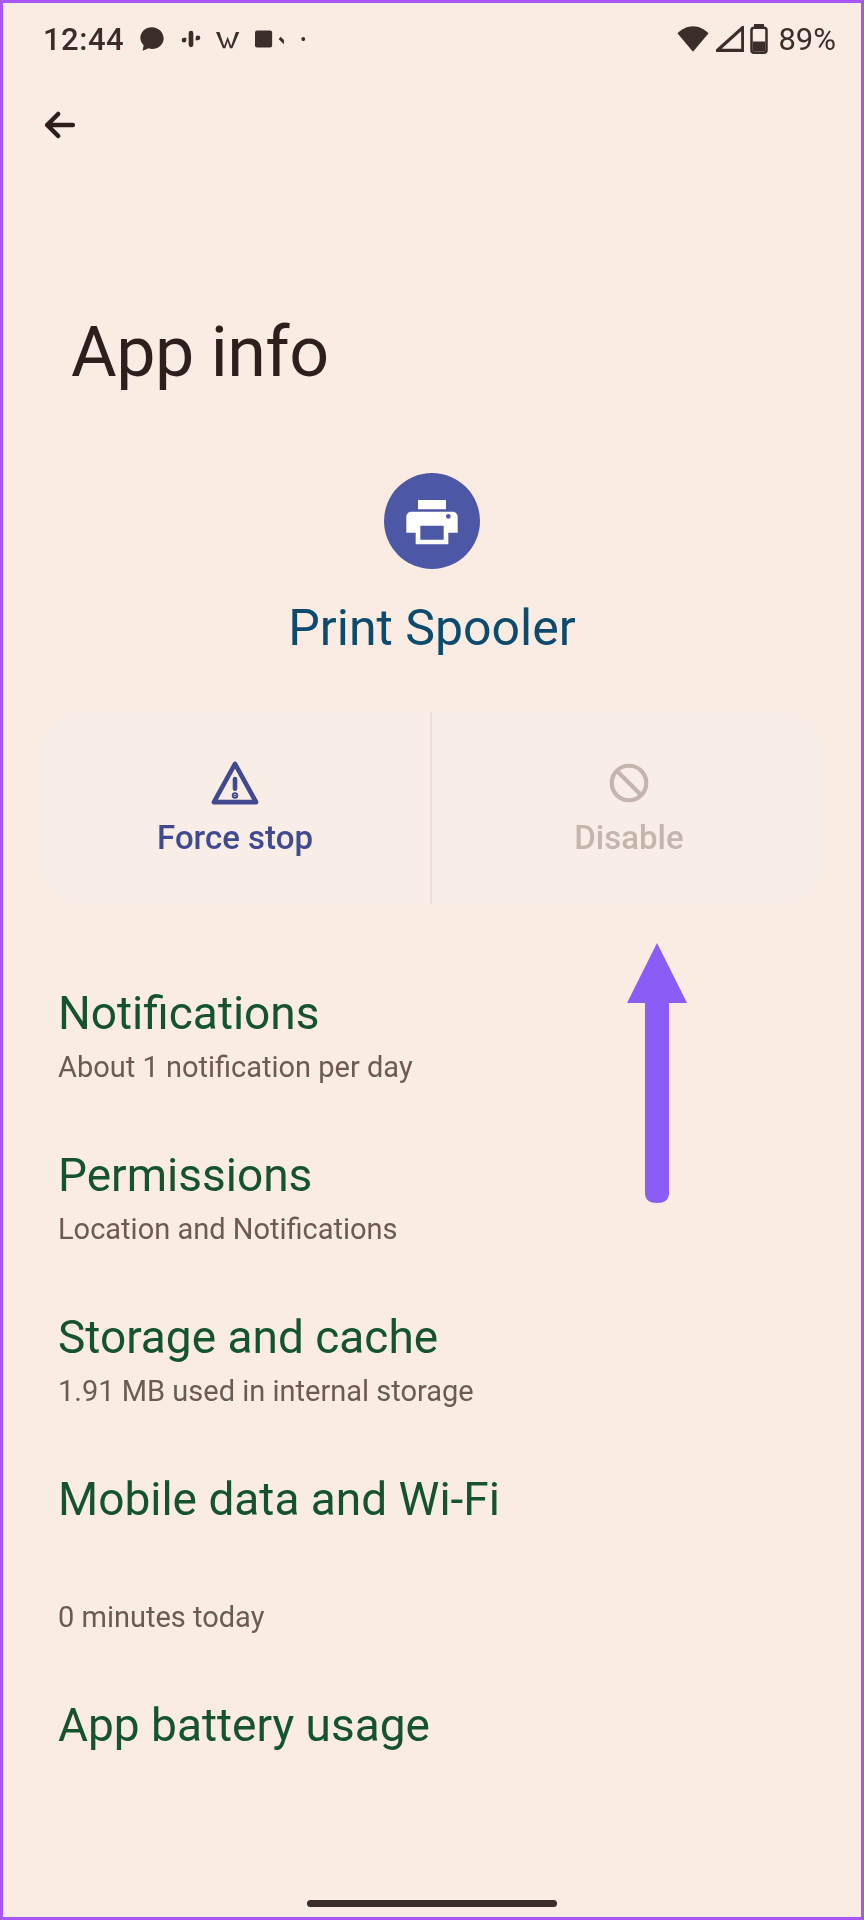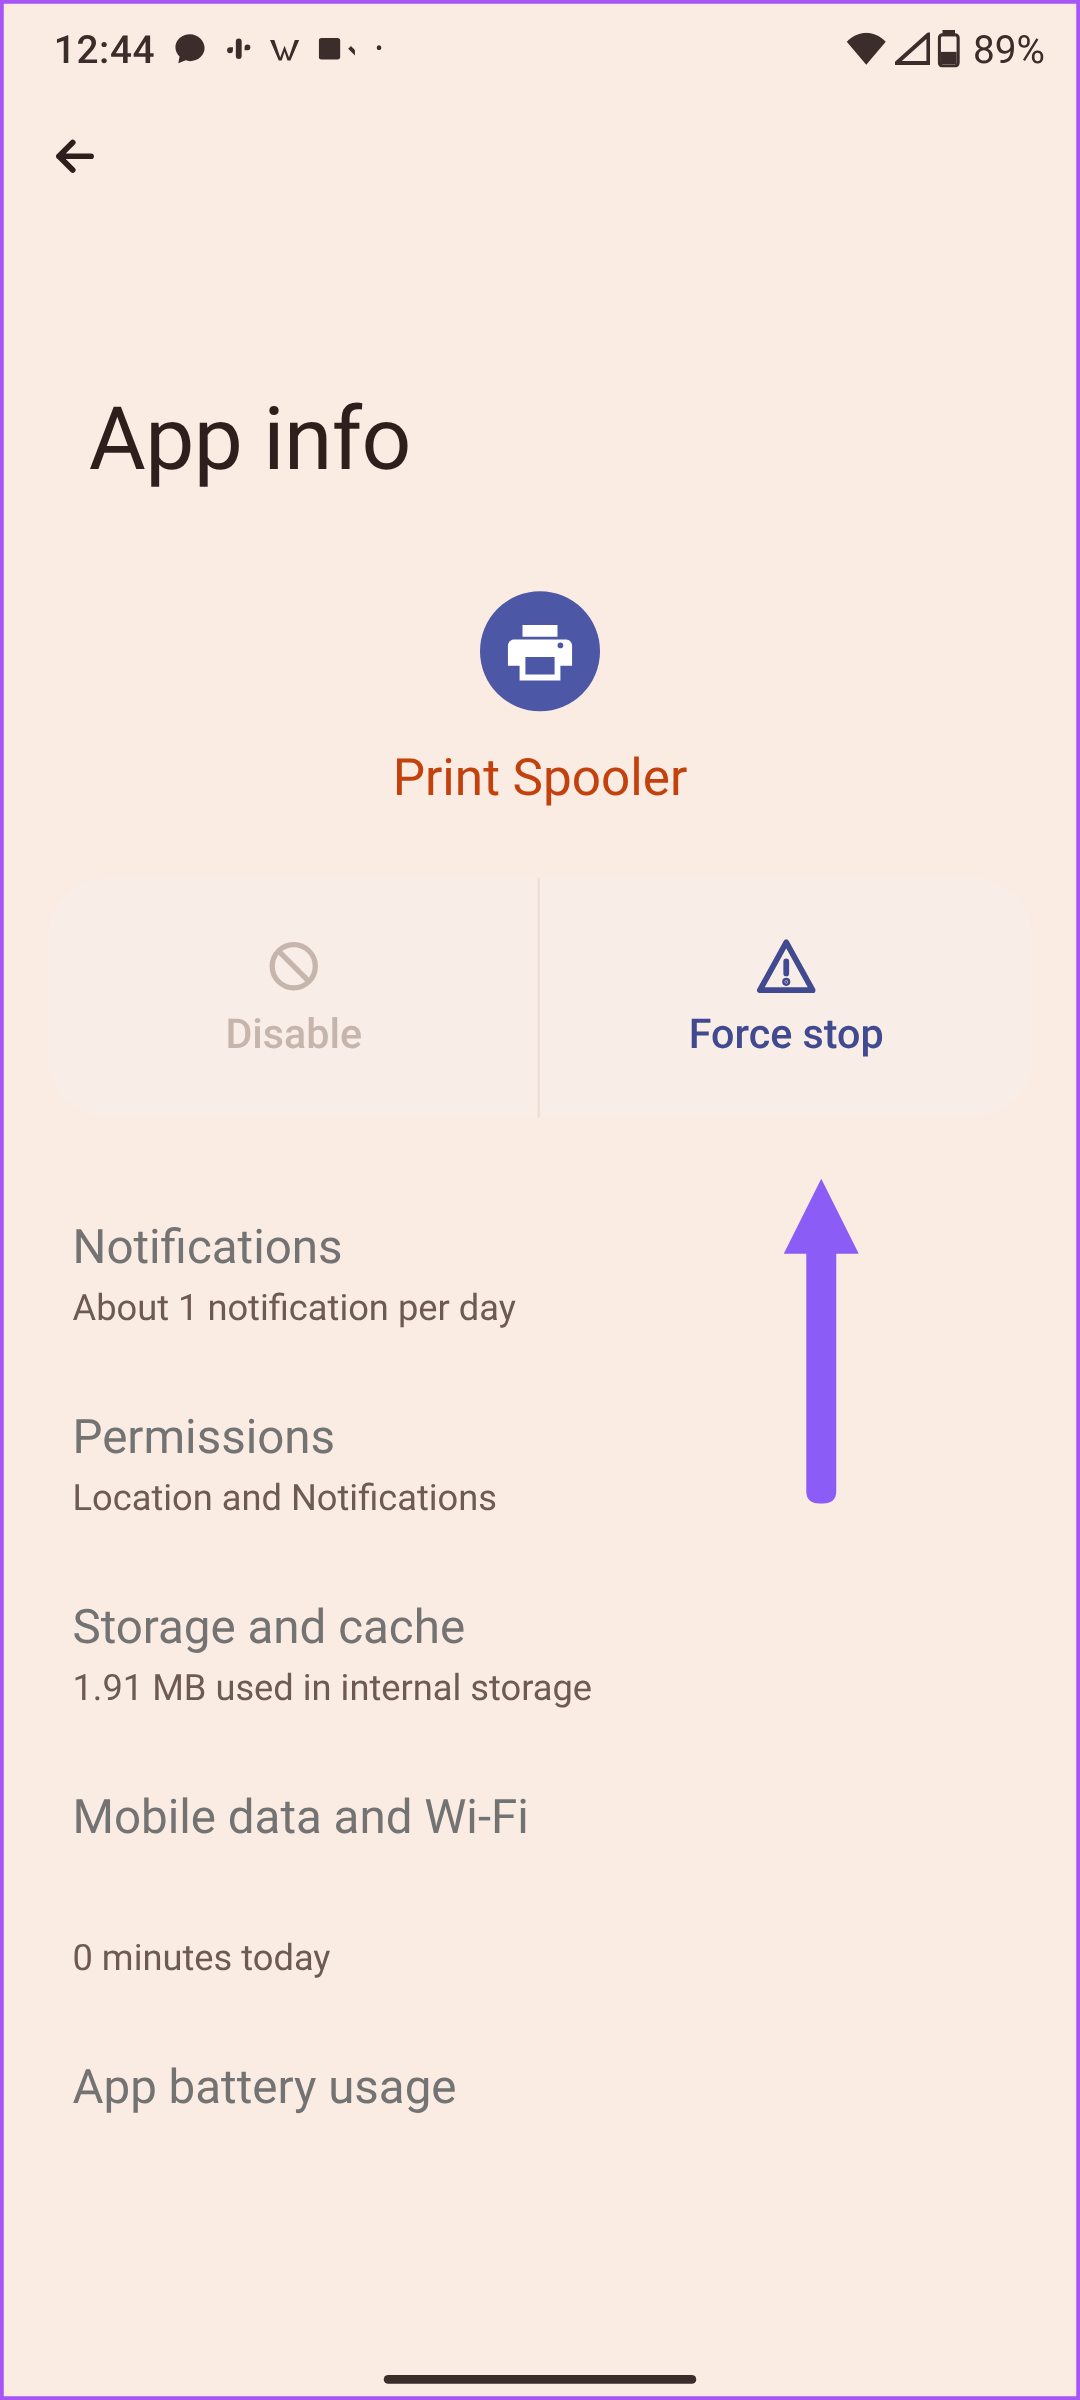--- a/index.html
+++ b/index.html
@@ -75,23 +75,23 @@
       width: 96px;
       height: 96px;
       border-radius: 50%;
       background: #4c57a6;
       display: flex;
       align-items: center;
       justify-content: center;
       margin-bottom: 30px;
     }
     .app-name {
-      font-size: 41px;
-      font-weight: 400;
-      color: #c2410c;
+      font-size: 50px;
+      font-weight: 400;
+      color: #0c4a6e;
     }
     
     .actions-row {
       display: flex;
       margin: 0 35px 50px;
       background: #f8ede7;
       border-radius: 48px;
       overflow: hidden;
       height: 192px;
     }
@@ -124,23 +124,23 @@
       font-weight: 500;
     }
     
     .settings-list {
       padding: 0 55px;
     }
     .setting-item {
       padding: 32px 0;
     }
     .setting-title {
-      font-size: 38px;
-      font-weight: 400;
-      color: #737373;
+      font-size: 46px;
+      font-weight: 400;
+      color: #14532d;
       margin-bottom: 10px;
     }
     .setting-subtitle {
       font-size: 29px;
       font-weight: 400;
       color: #6d5a53;
     }
     
     .annotation-arrow {
       position: absolute;
@@ -210,35 +210,35 @@
 <div class="app-header">
   <div class="app-icon-circle">
     <svg width="56" height="52" viewBox="0 0 24 22" fill="#fff">
       <path d="M18 2H6v4h12V2zm3 5H3c-1 0-2 1-2 2v7h4v5h14v-5h4V9c0-1-1-2-2-2zm-4 12H7v-6h10v6zm2-9c-.6 0-1-.4-1-1s.4-1 1-1 1 .4 1 1-.4 1-1 1z"></path>
     </svg>
   </div>
   <div class="app-name">Print Spooler</div>
 </div>
 
 <div class="actions-row">
-  <div class="action-button disabled">
-    <svg width="46" height="46" viewBox="0 0 24 24" fill="none" stroke="#c6b5ac" stroke-width="2.2">
-      <circle cx="12" cy="12" r="9"></circle>
-      <path d="M5.5 5.5l13 13"></path>
-    </svg>
-    <span class="action-label">Disable</span>
-  </div>
   <div class="action-button enabled">
     <svg width="50" height="46" viewBox="0 0 26 24" fill="none" stroke="#414a90" stroke-width="2.4" stroke-linejoin="round">
       <path d="M13 2L2 22h22L13 2z"></path>
       <line x1="13" y1="10" x2="13" y2="15" stroke-linecap="round"></line>
       <circle cx="13" cy="18.5" r="0.5" fill="#414a90"></circle>
     </svg>
     <span class="action-label">Force stop</span>
   </div>
+  <div class="action-button disabled">
+    <svg width="46" height="46" viewBox="0 0 24 24" fill="none" stroke="#c6b5ac" stroke-width="2.2">
+      <circle cx="12" cy="12" r="9"></circle>
+      <path d="M5.5 5.5l13 13"></path>
+    </svg>
+    <span class="action-label">Disable</span>
+  </div>
 </div>
 
 <div class="settings-list">
   <div class="setting-item">
     <div class="setting-title">Notifications</div>
     <div class="setting-subtitle">About 1 notification per day</div>
   </div>
   <div class="setting-item">
     <div class="setting-title">Permissions</div>
     <div class="setting-subtitle">Location and Notifications</div>

